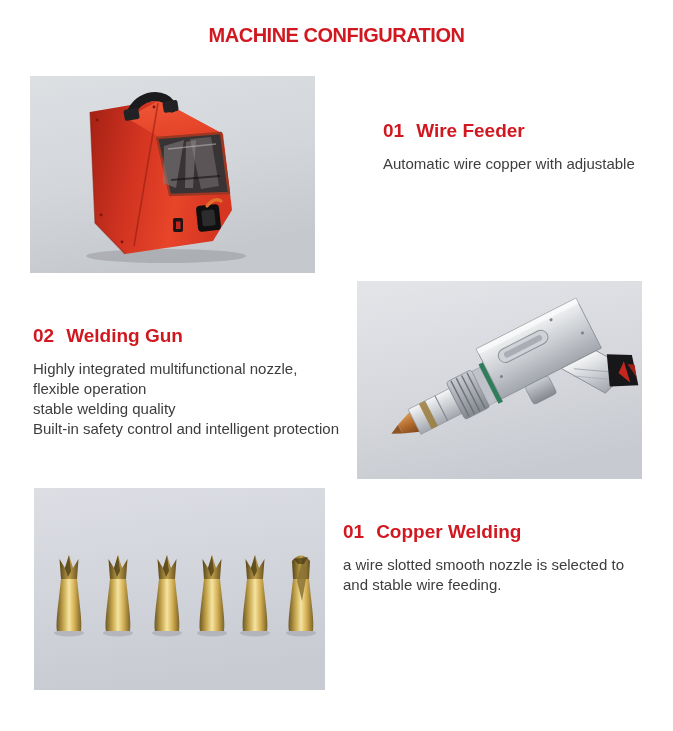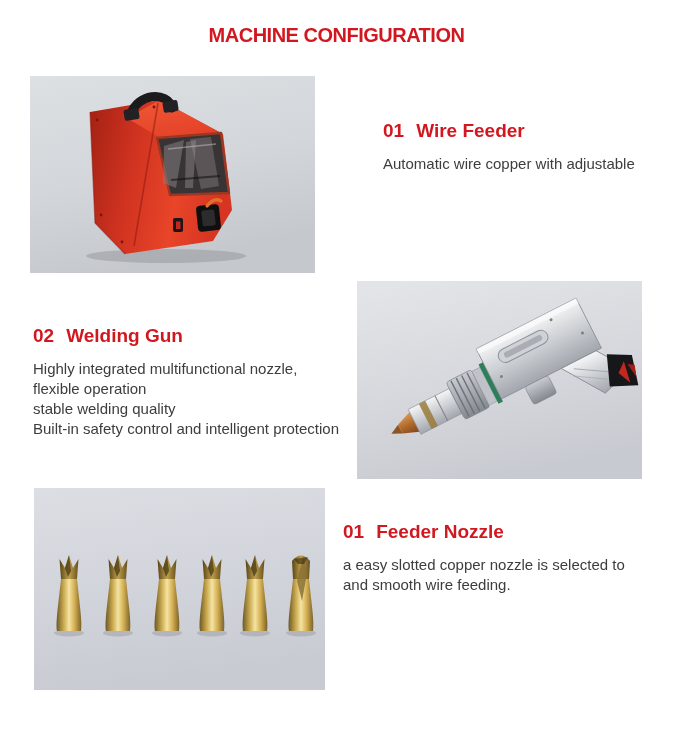--- a/index.html
+++ b/index.html
@@ -235,21 +235,21 @@
         <use href="#nozzle" x="133" y="143"></use>
         <use href="#nozzle" x="178" y="143"></use>
         <use href="#nozzle" x="221" y="143"></use>
         <use href="#nozzle-round" x="267" y="143"></use>
       </g>
     </svg>
   </div>
 
   <div class="sec-text text3">
     <h2 class="sec-heading">
-      <span class="num">01</span><span>Feeder Nozzle</span>
+      <span class="num">01</span><span>Copper Welding</span>
     </h2>
     <p class="sec-body">
-      <span class="line">a easy slotted copper nozzle is selected to</span>
-      <span class="line">and smooth wire feeding.</span>
+      <span class="line">a wire slotted smooth nozzle is selected to</span>
+      <span class="line">and stable wire feeding.</span>
     </p>
   </div>
 
 </div>
 
 </body></html>

